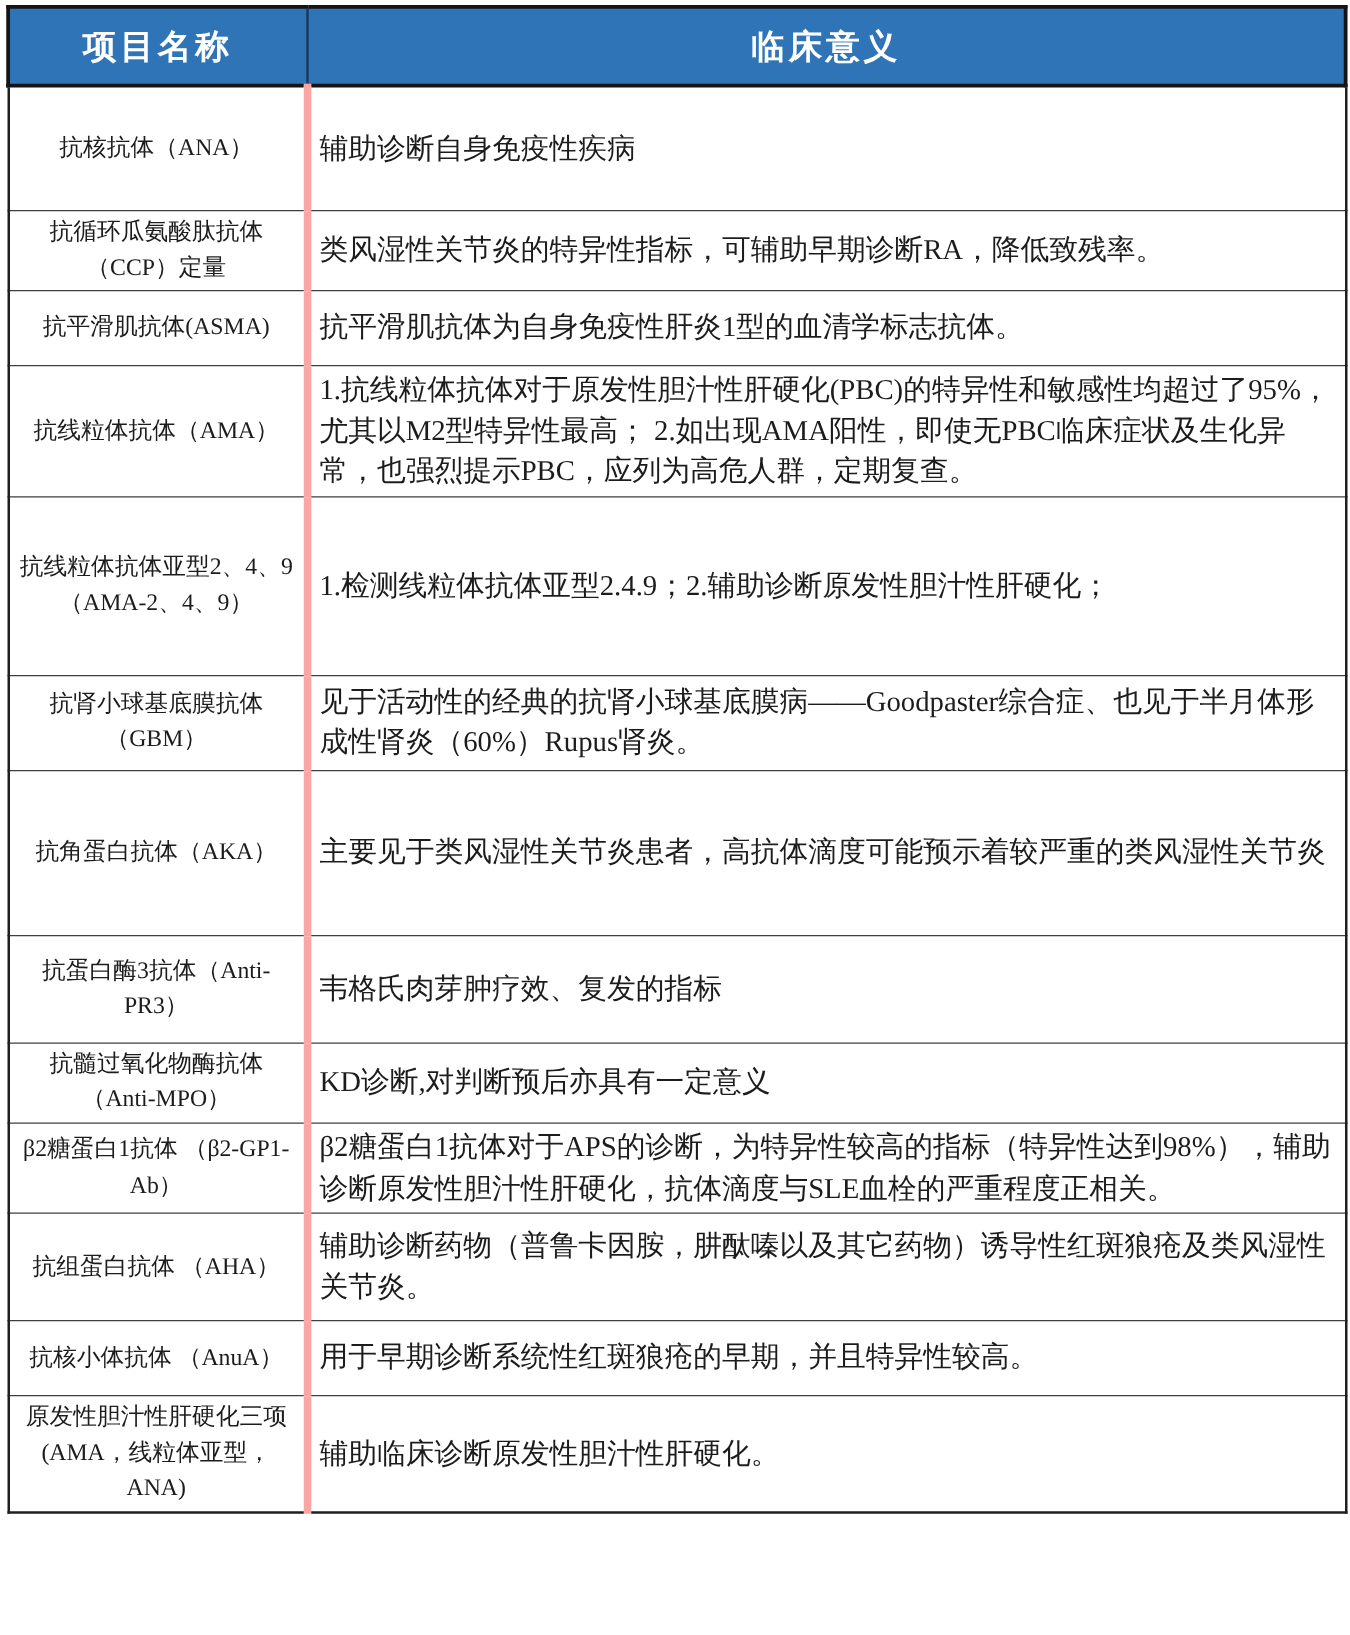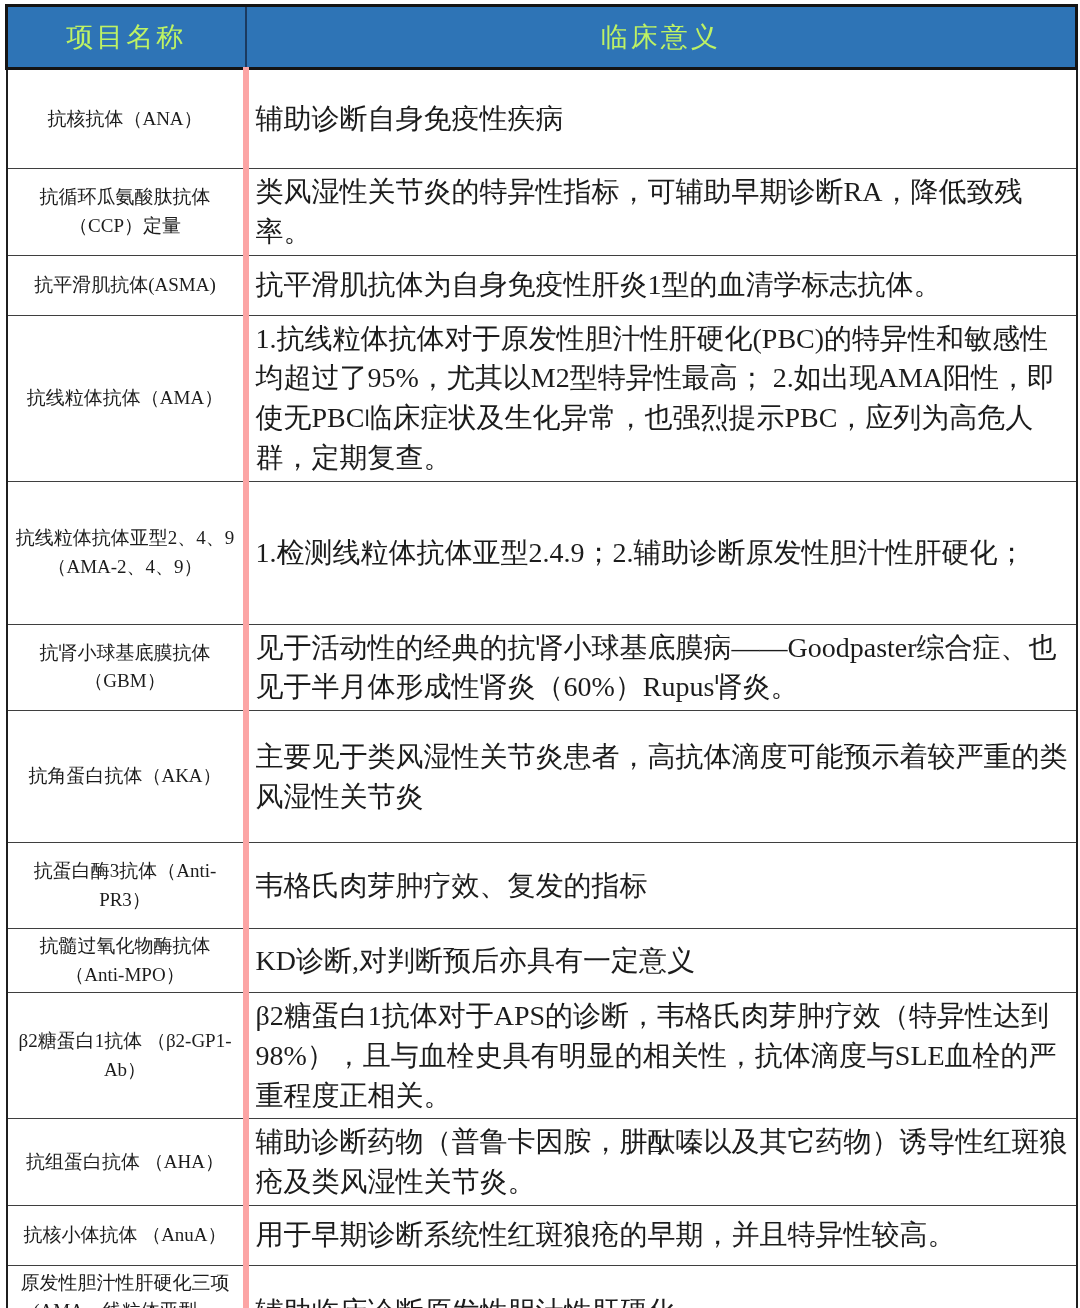--- a/index.html
+++ b/index.html
@@ -20,38 +20,38 @@
     width: 1070px;
     border-collapse: collapse;
     table-layout: fixed;
     border: 2px solid #1f1f1f;
   }
   col.c-name { width: 239px; }
   col.c-meaning { width: 831px; }
 
   th {
     background: #2E74B6;
-    color: #bef264;
+    color: #ffffff;
     font-size: 27px;
-    font-weight: normal;
+    font-weight: bold;
     letter-spacing: 3px;
     text-align: center;
     vertical-align: middle;
     height: 60px;
     border: 3px solid #141414;
     padding: 0;
   }
   th.h-name { border-right: 2px solid #1b3a5f; }
   th.h-meaning { border-left: 2px solid #1b3a5f; }
 
   td {
     border: 1.5px solid #3f3f3f;
     vertical-align: middle;
     padding: 3px 8px;
-    font-size: 28px;
+    font-size: 23px;
     line-height: 1.42;
     background: #ffffff;
     word-break: break-word;
   }
   td.name-cell {
     text-align: center;
     font-size: 19px;
     line-height: 1.5;
     padding: 3px 6px;
     border-right: 6px solid #fca5a5;
@@ -110,21 +110,21 @@
       <tr style="height:86px;">
         <td class="name-cell">抗蛋白酶3抗体（Anti-PR3）</td>
         <td class="meaning-cell">韦格氏肉芽肿疗效、复发的指标</td>
       </tr>
       <tr style="height:58px;">
         <td class="name-cell">抗髓过氧化物酶抗体（Anti-MPO）</td>
         <td class="meaning-cell">KD诊断,对判断预后亦具有一定意义</td>
       </tr>
       <tr style="height:72px;">
         <td class="name-cell">β2糖蛋白1抗体 （β2-GP1-Ab）</td>
-        <td class="meaning-cell">β2糖蛋白1抗体对于APS的诊断，韦格氏肉芽肿疗效（特异性达到98%），且与血栓史具有明显的相关性，抗体滴度与SLE血栓的严重程度正相关。</td>
+        <td class="meaning-cell">β2糖蛋白1抗体对于APS的诊断，为特异性较高的指标（特异性达到98%），辅助诊断原发性胆汁性肝硬化，抗体滴度与SLE血栓的严重程度正相关。</td>
       </tr>
       <tr style="height:86px;">
         <td class="name-cell">抗组蛋白抗体 （AHA）</td>
         <td class="meaning-cell">辅助诊断药物（普鲁卡因胺，肼酞嗪以及其它药物）诱导性红斑狼疮及类风湿性关节炎。</td>
       </tr>
       <tr style="height:60px;">
         <td class="name-cell">抗核小体抗体 （AnuA）</td>
         <td class="meaning-cell">用于早期诊断系统性红斑狼疮的早期，并且特异性较高。</td>
       </tr>
       <tr style="height:56px;">

